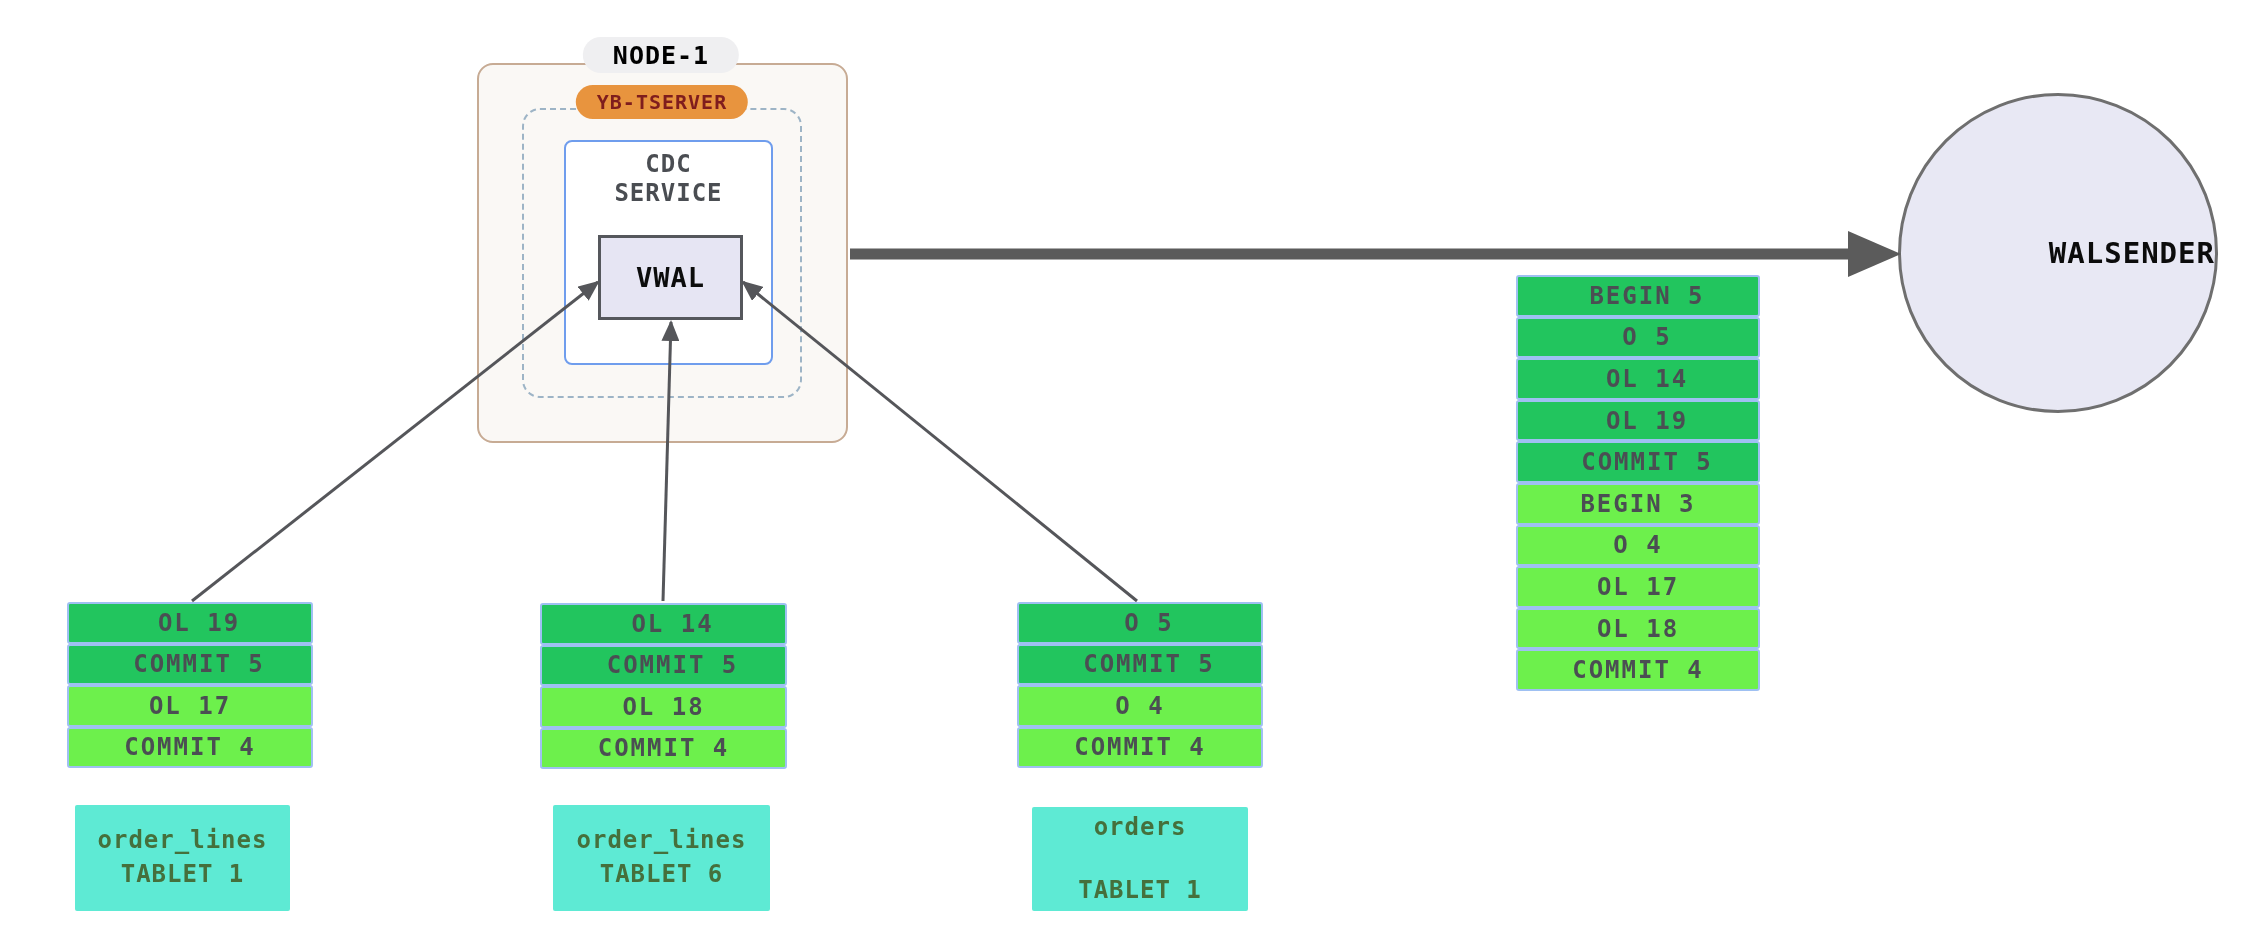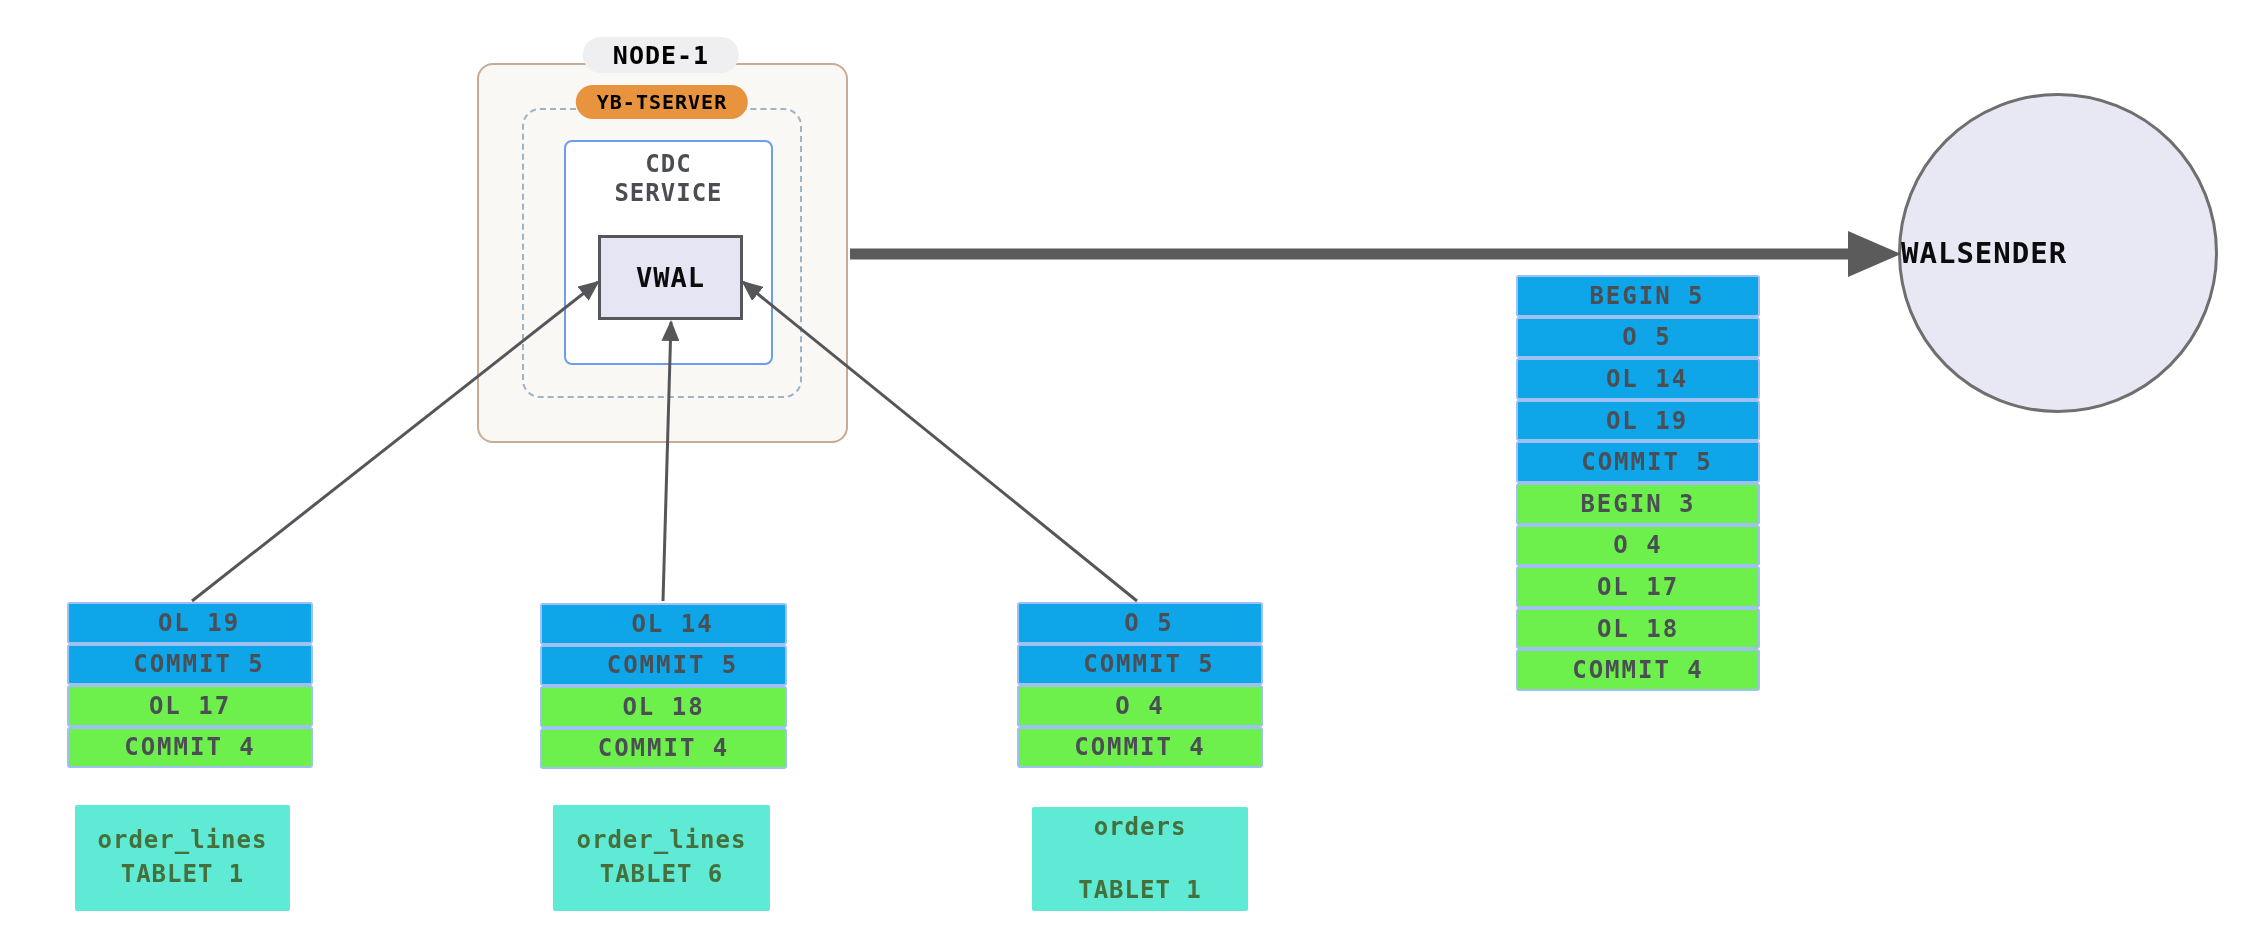--- a/index.html
+++ b/index.html
@@ -34,21 +34,21 @@
     font-size: 25px; font-weight: bold; color: #000000;
     letter-spacing: 1px;
   }
   .tserver-pill {
     left: 662px; top: 85px; height: 34px;
     transform: translateX(-50%);
     background: #e8943e;
     border-radius: 17px;
     padding: 14px 21px;
     display: flex; align-items: center; justify-content: center;
-    font-size: 20px; font-weight: bold; color: #000000;
+    font-size: 20px; font-weight: bold; color: #7f1d1d;
     letter-spacing: 1px;
   }
   .dashed-box {
     left: 522px; top: 108px; width: 280px; height: 290px;
     border: 2px dashed #9db4c6;
     border-radius: 18px;
   }
   .cdc-box {
     left: 564px; top: 140px; width: 209px; height: 225px;
     background: #ffffff;
@@ -69,37 +69,37 @@
     font-size: 27px; font-weight: bold; color: #0c0c0c;
     letter-spacing: 1px;
   }
 
   
   .walsender {
     left: 1898px; top: 93px; width: 320px; height: 320px;
     background: #e8e8f4;
     border: 3px solid #6f6f6f;
     border-radius: 50%;
-    display: flex; align-items: center; justify-content: flex-start;
+    display: flex; align-items: center; justify-content: flex-end;
     font-size: 29px; font-weight: bold; color: #0c0c0c;
     letter-spacing: 1px;
   }
 
   
   .stack { display: flex; flex-direction: column; }
   .q-row {
     flex: 1;
     border: 2px solid #9fc0f2;
     border-radius: 3px;
     display: flex; align-items: center; justify-content: center;
     font-size: 24px; font-weight: bold; color: #4b4e53;
     letter-spacing: 2px;
     box-sizing: border-box;
   }
-  .row-blue  { background: #0ea5e9; padding-left: 18px; }
+  .row-blue  { background: #22c55e; padding-left: 18px; }
   .row-green { background: #6df04c; }
 
   .queue-stack { left: 1516px; top: 275px; width: 244px; height: 416px; }
   .tablet-1 { left: 67px;   top: 602px; width: 246px; height: 166px; }
   .tablet-2 { left: 540px;  top: 603px; width: 247px; height: 166px; }
   .tablet-3 { left: 1017px; top: 602px; width: 246px; height: 166px; }
 
   
   .tablet-label {
     background: #5eead4;

